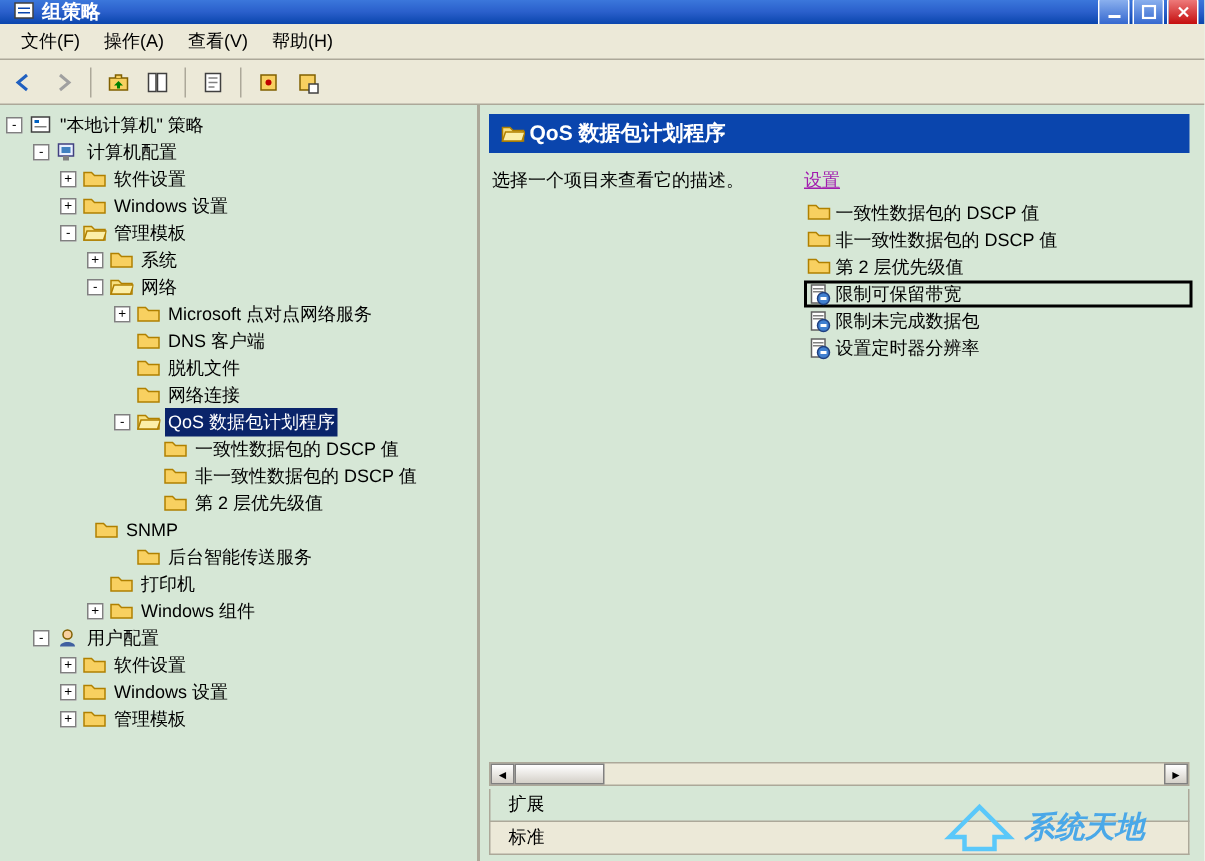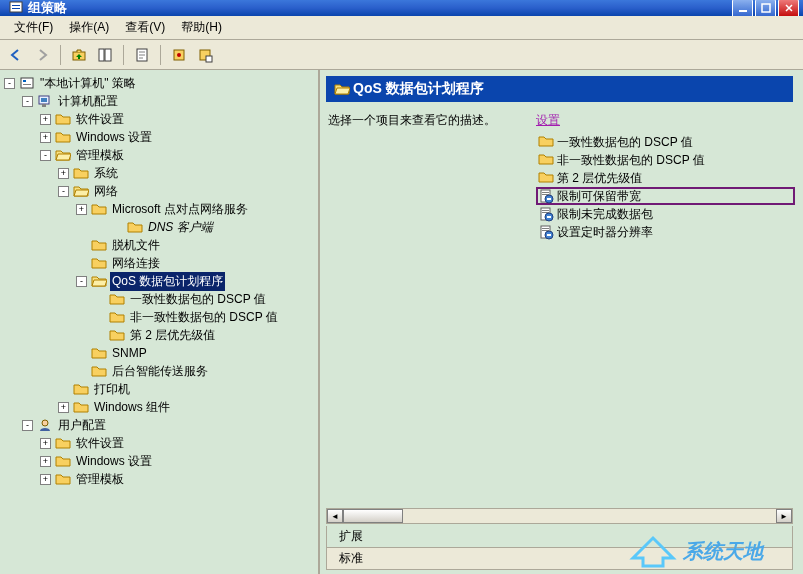--- a/index.html
+++ b/index.html
@@ -25,21 +25,21 @@
 .node-icon { width: 16px; height: 14px; margin-right: 3px; flex-shrink: 0; }
 .node-label { padding: 1px 2px; }
 .node-selected { background: #0A246A; color: #fff; }
 .right-pane { flex: 1; display: flex; flex-direction: column; background: #D6E7D6; position: relative; }
 .right-header { background: #0A45AD; color: #fff; padding: 4px 8px; display: flex; align-items: center; font-size: 14px; font-weight: bold; margin: 6px 10px 2px 6px; }
 .right-body { flex: 1; display: flex; padding: 8px; gap: 8px; overflow: hidden; }
 .right-desc { width: 200px; font-size: 12px; }
 .right-list { flex: 1; font-size: 12px; }
 .list-header { text-decoration: underline; color: #a21caf; margin-bottom: 4px; }
 .list-item { display: flex; align-items: center; height: 18px; padding: 0 2px; }
-.list-item-hl { border: 2px solid #701a75; padding: 0; }
+.list-item-hl { border: 2px solid #000000; padding: 0; }
 .list-icon { width: 16px; height: 16px; margin-right: 3px; flex-shrink: 0; }
 .hscroll { height: 16px; background: #ECE9D8; border: 1px solid #ACA899; margin: 0 10px 2px 6px; display: flex; align-items: center; }
 .hscroll-btn { width: 16px; height: 14px; background: linear-gradient(#fff,#D4D0C8); border: 1px solid #808080; display: flex; align-items: center; justify-content: center; font-size: 8px; }
 .hscroll-track { flex: 1; }
 .hscroll-thumb { width: 60px; height: 14px; background: linear-gradient(#fff,#D4D0C8); border: 1px solid #808080; }
 .tabs { display: flex; padding: 0 10px 4px 6px; font-size: 12px; gap: 0; flex-direction: column; }
 .tab { border: 1px solid #ACA899; border-top: none; padding: 2px 12px; background: #ECE9D8; }
 .tab-active { background: #D6E7D6; }
 .watermark { position: absolute; right: 10px; bottom: 6px; color: #00BFFF; font-size: 18px; font-weight: bold; font-style: italic; }
 svg { display: block; }
@@ -204,21 +204,21 @@
           </div>
           <div class="tree-node" style="padding-left: 76px;">
             <span class="expander">+</span>
             <span class="node-icon">
               <svg width="16" height="14">
                 <path d="M1 3H6L8 5H15V12H1Z" fill="#F8D060" stroke="#B08000"></path>
               </svg>
             </span>
             <span class="node-label">Microsoft 点对点网络服务</span>
           </div>
-          <div class="tree-node" style="padding-left: 112px; font-style: italic;">
+          <div class="tree-node" style="padding-left: 76px;">
             <span class="expander-sp"></span>
             <span class="node-icon">
               <svg width="16" height="14">
                 <path d="M1 3H6L8 5H15V12H1Z" fill="#F8D060" stroke="#B08000"></path>
               </svg>
             </span>
             <span class="node-label">DNS 客户端</span>
           </div>
           <div class="tree-node" style="padding-left: 76px;">
             <span class="expander-sp"></span>
@@ -268,21 +268,21 @@
           </div>
           <div class="tree-node" style="padding-left: 94px;">
             <span class="expander-sp"></span>
             <span class="node-icon">
               <svg width="16" height="14">
                 <path d="M1 3H6L8 5H15V12H1Z" fill="#F8D060" stroke="#B08000"></path>
               </svg>
             </span>
             <span class="node-label">第 2 层优先级值</span>
           </div>
-          <div class="tree-node" style="padding-left: 76px;">
+          <div class="tree-node" style="padding-left: 48px;">
             <span class="expander-sp"></span>
             <span class="node-icon">
               <svg width="16" height="14">
                 <path d="M1 3H6L8 5H15V12H1Z" fill="#F8D060" stroke="#B08000"></path>
               </svg>
             </span>
             <span class="node-label">SNMP</span>
           </div>
           <div class="tree-node" style="padding-left: 76px;">
             <span class="expander-sp"></span>

